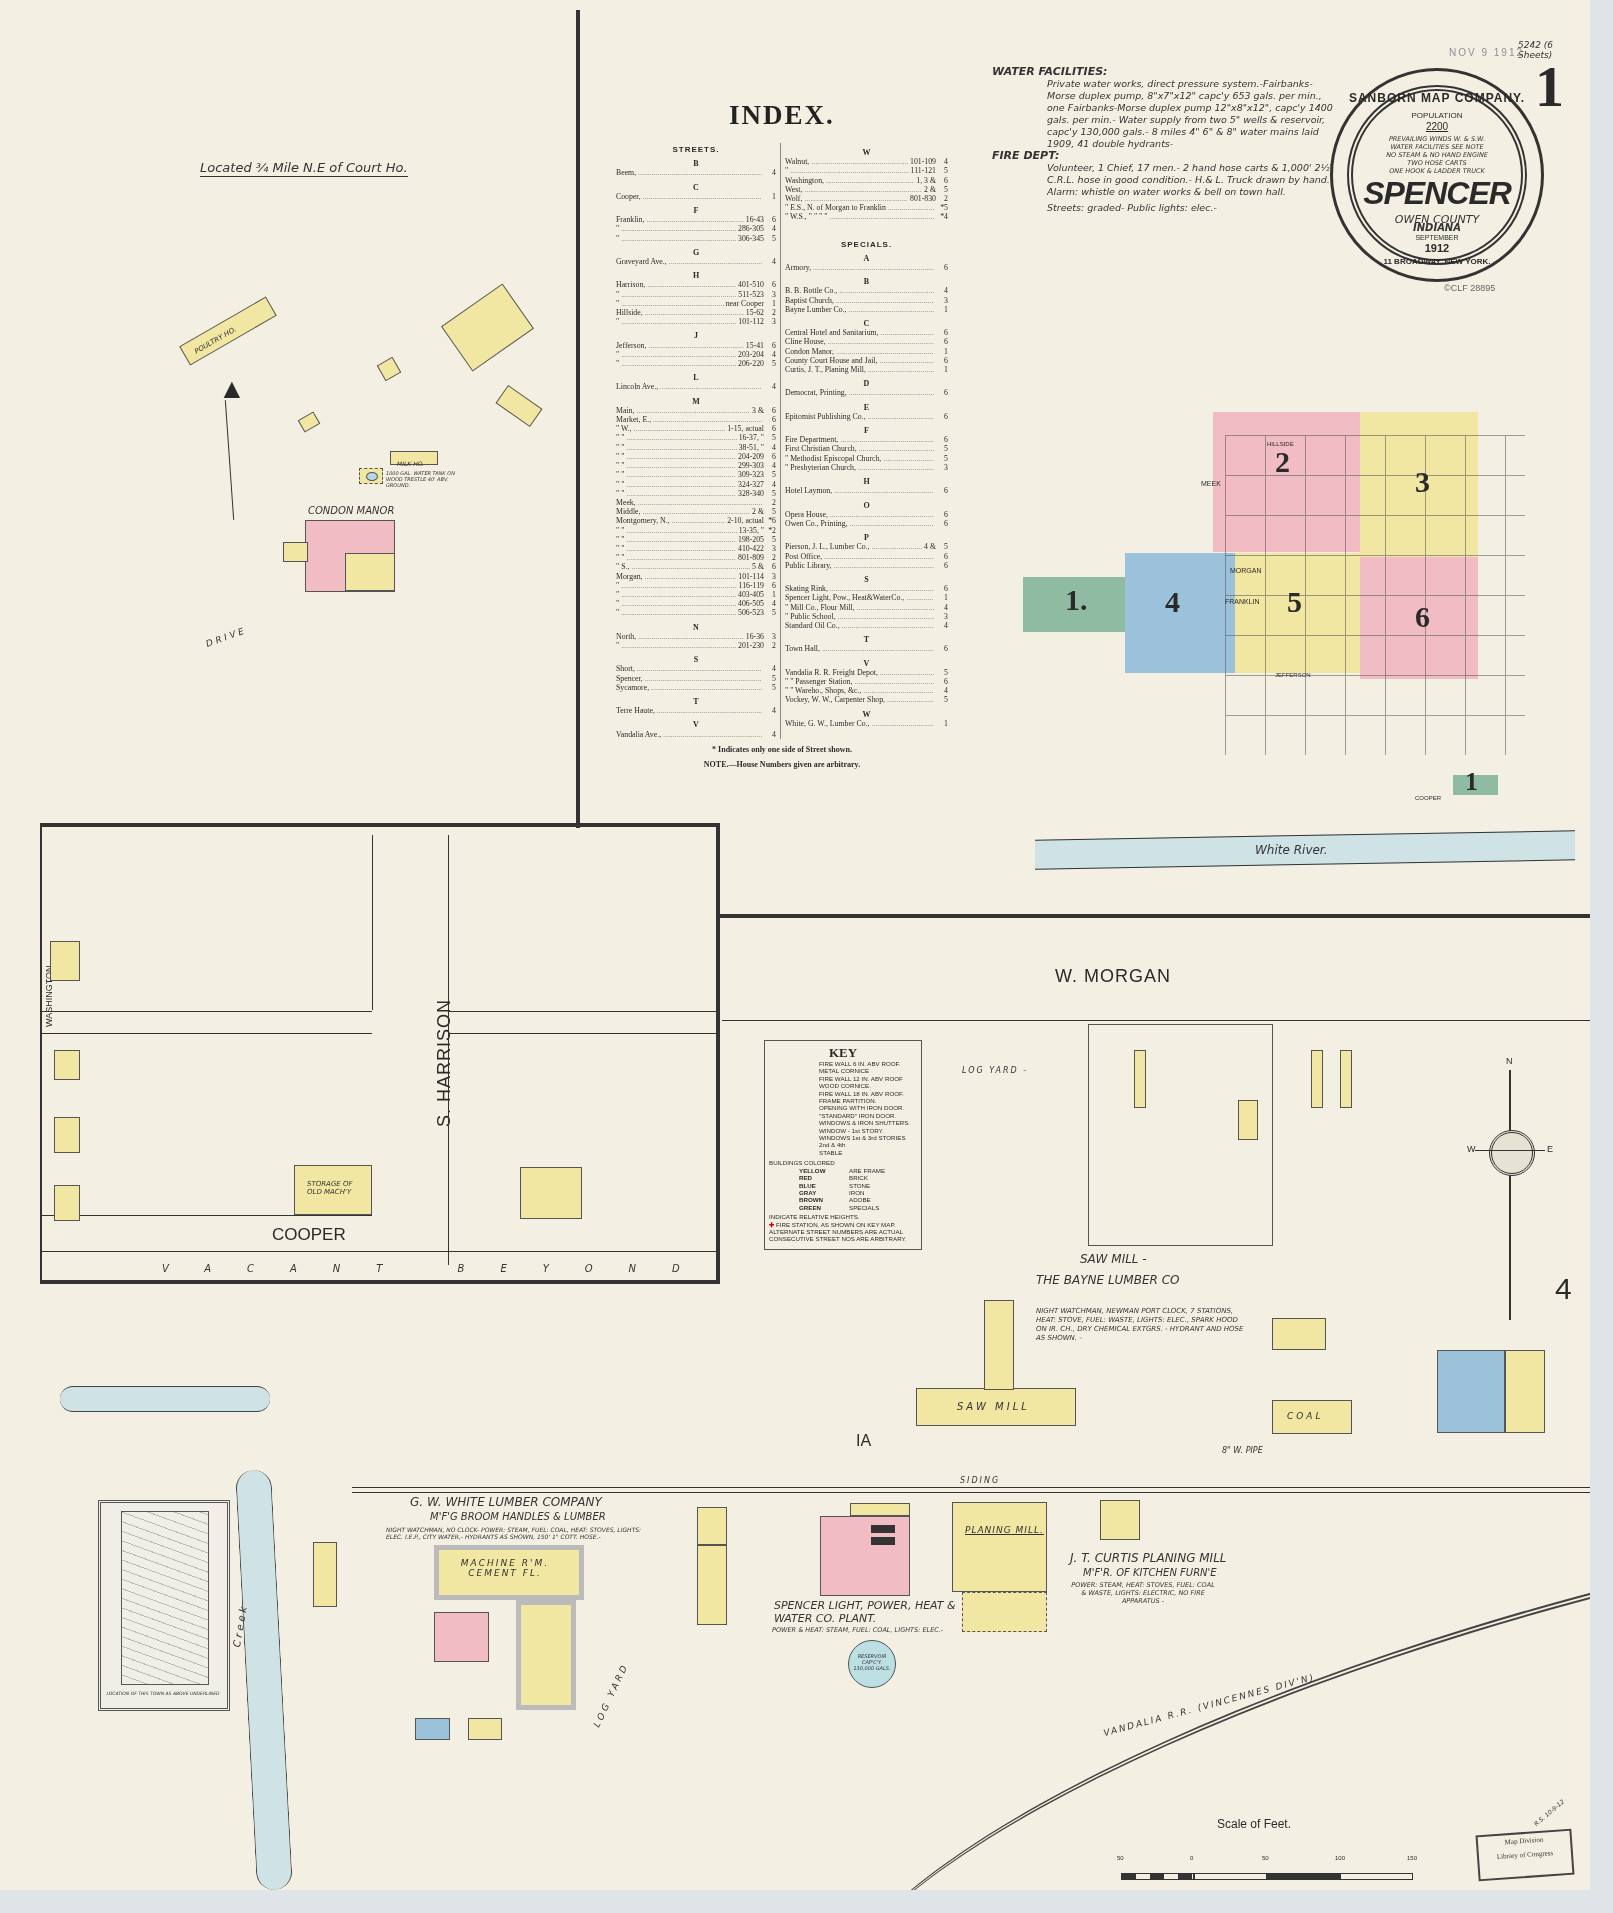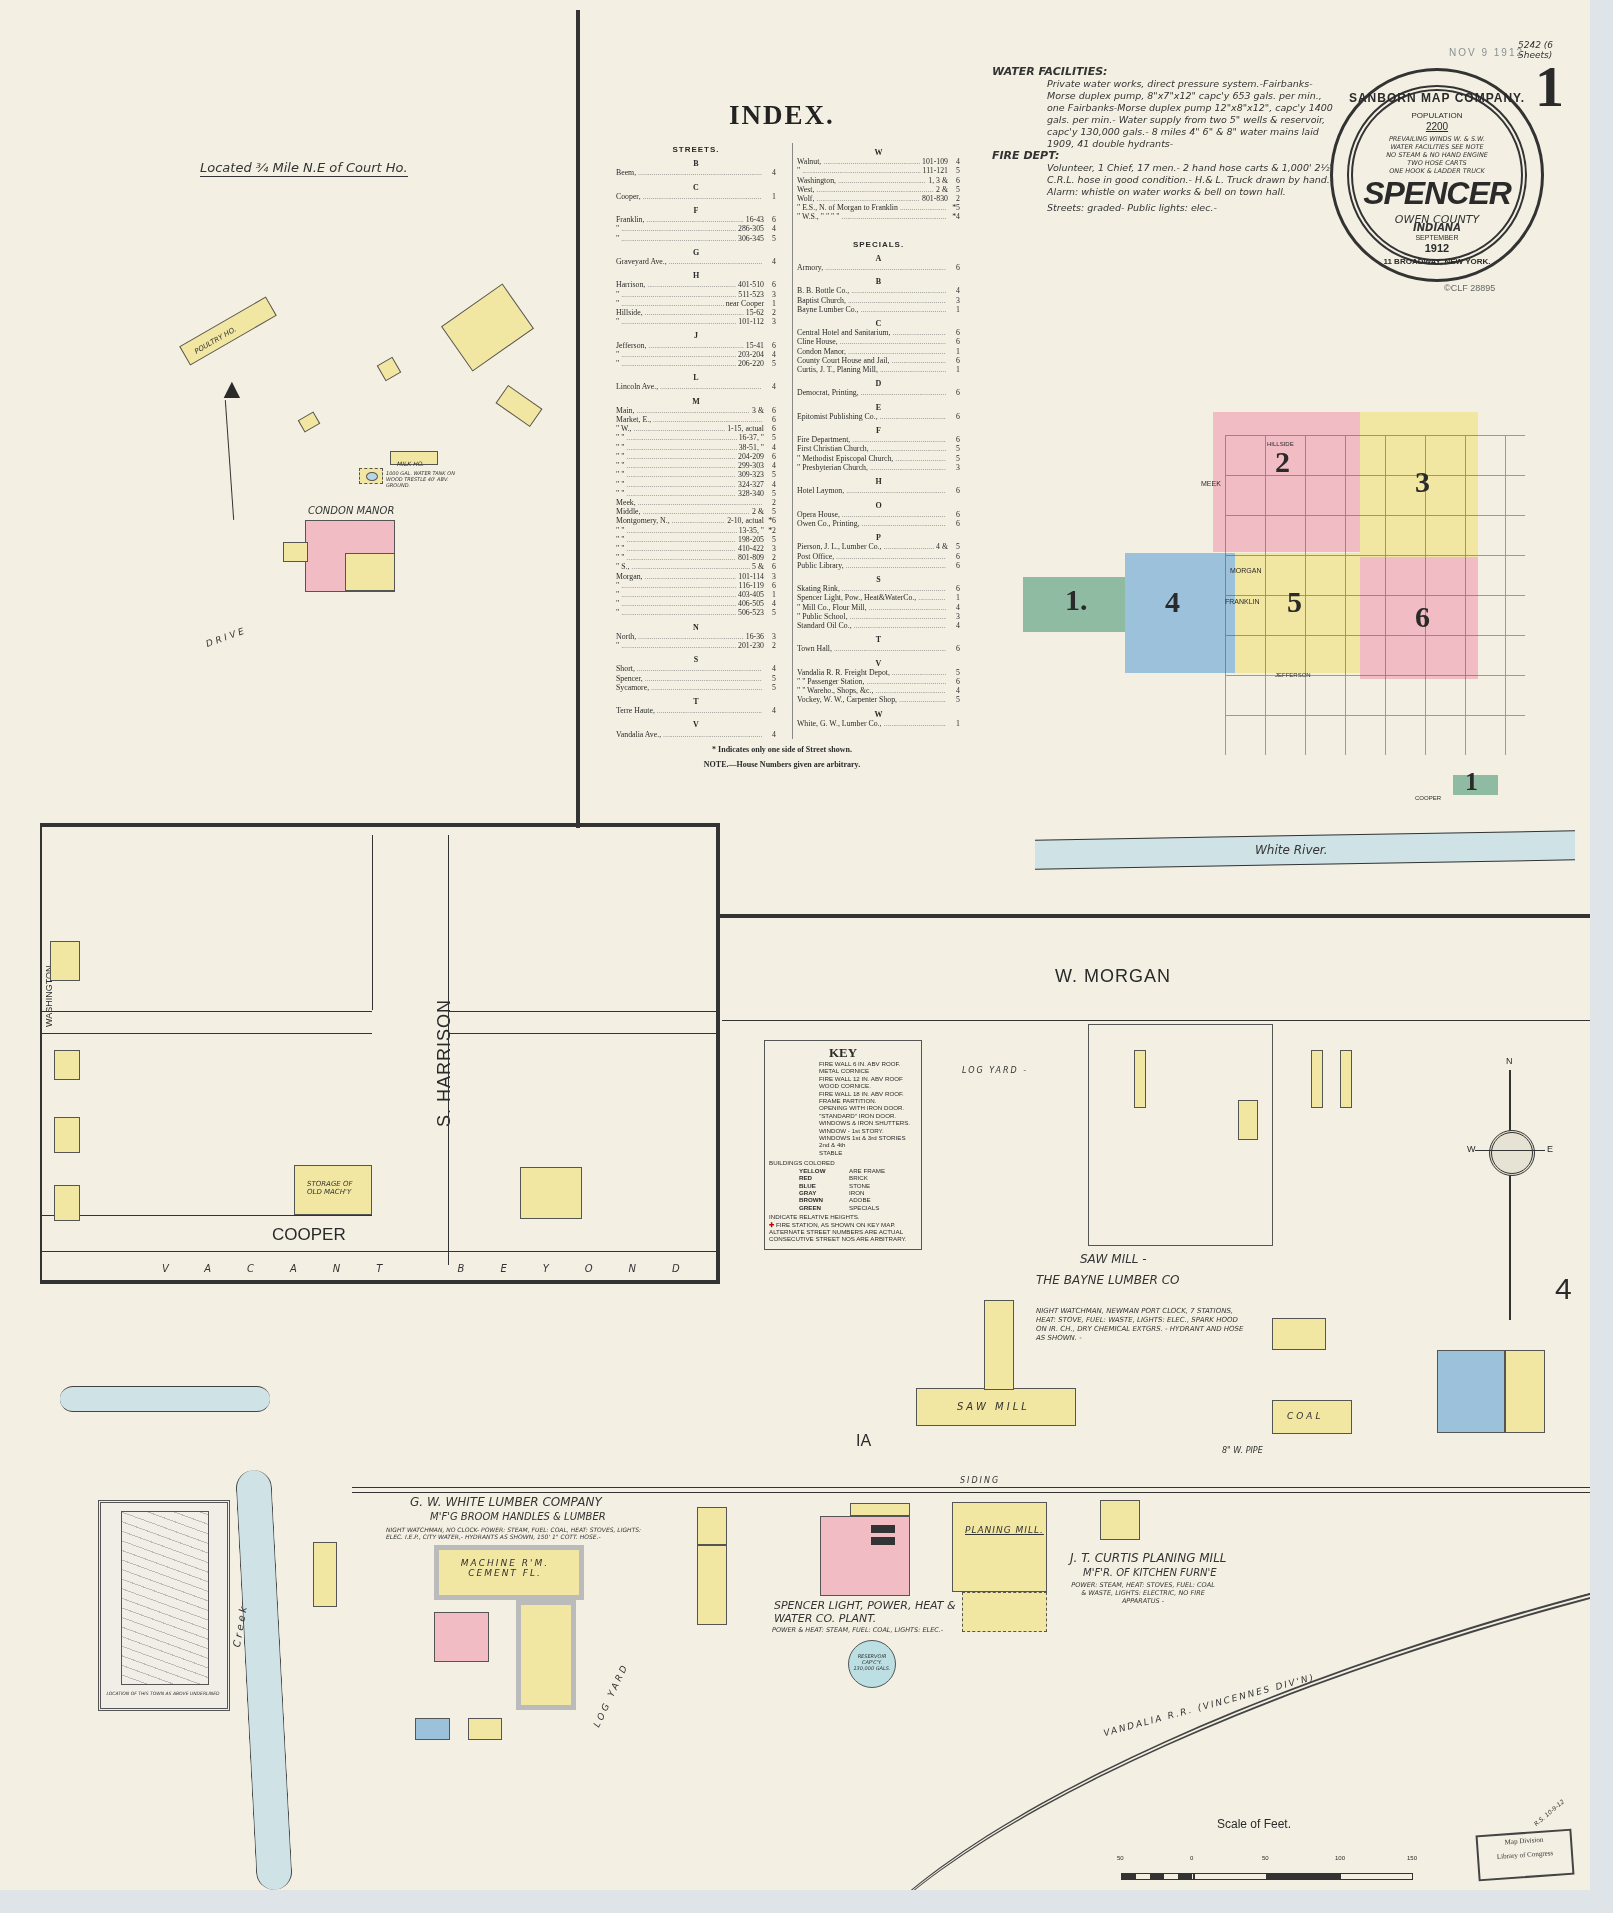--- a/index.html
+++ b/index.html
@@ -12,21 +12,21 @@
   .hand{font-family:"DejaVu Sans",sans-serif;font-style:italic;color:#333;}
   .serif{font-family:"Liberation Serif",serif;}
   .bld{position:absolute;background:#f1e6a2;border:1.5px solid #555;box-sizing:border-box;}
   .red{background:#f2bcc4;}
   .blue{background:#9cc2db;}
   .green{background:#8fbba3;}
   .dash{border-style:dashed;}
   
   .index{position:absolute;left:612px;top:100px;width:340px;}
   .index h1{font-family:"Liberation Serif",serif;font-size:27px;letter-spacing:2px;text-align:center;margin:0 0 12px 0;font-weight:bold;color:#222;}
-  .index-cols{display:flex;gap:12px;}
+  .index-cols{display:flex;gap:0;}
   .icol{width:168px;font-family:"Liberation Serif",serif;font-size:7.8px;line-height:9.2px;padding:0 4px;box-sizing:border-box;}
   .icol.right{border-left:1px solid #888;width:172px;}
   .ihead{text-align:center;font-weight:bold;font-family:"Liberation Sans",sans-serif;font-size:8px;letter-spacing:1px;margin:2px 0 2px;}
   .iletter{text-align:center;font-weight:bold;font-size:8px;margin-top:5px;}
   .irow{display:flex;justify-content:space-between;white-space:nowrap;}
   .irow .n{flex:1;overflow:hidden;}
   .irow .n::after{content:" ........................................................................";color:#777;}
   .irow .r{padding-left:2px;}
   .irow .s{width:12px;text-align:right;}
   .inote{font-family:"Liberation Serif",serif;font-size:8px;font-weight:bold;text-align:center;margin-top:6px;}

